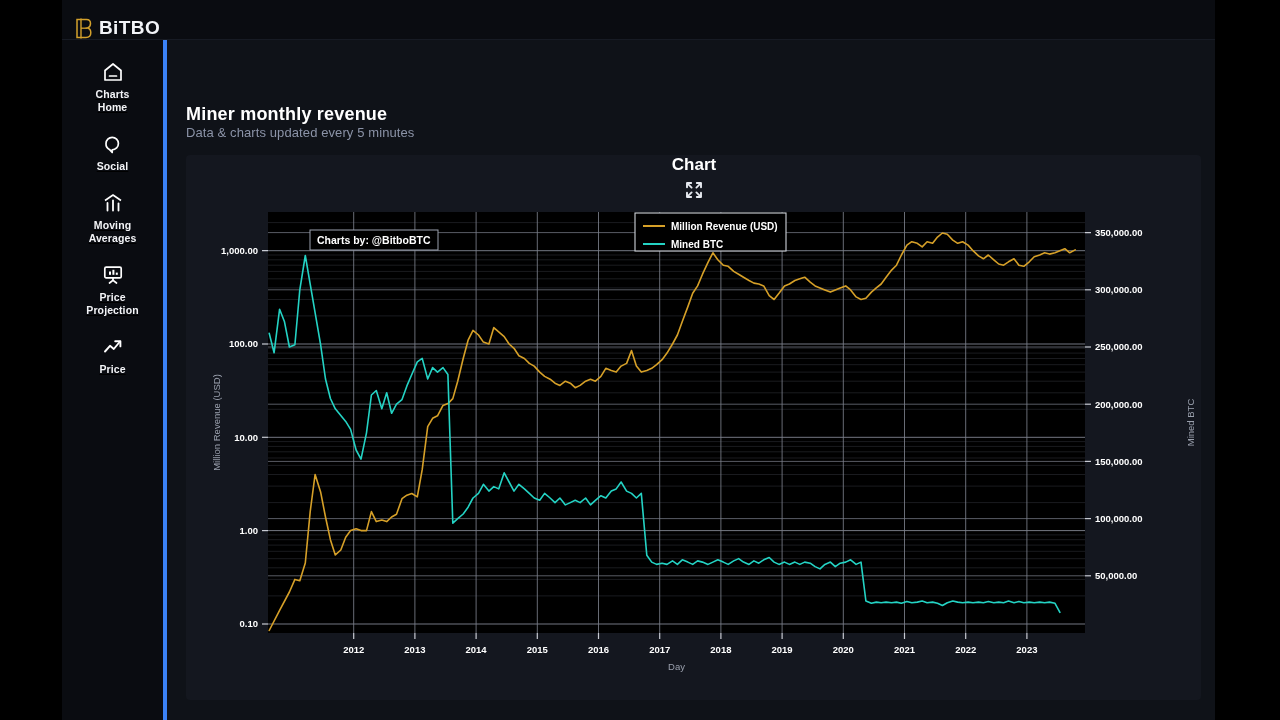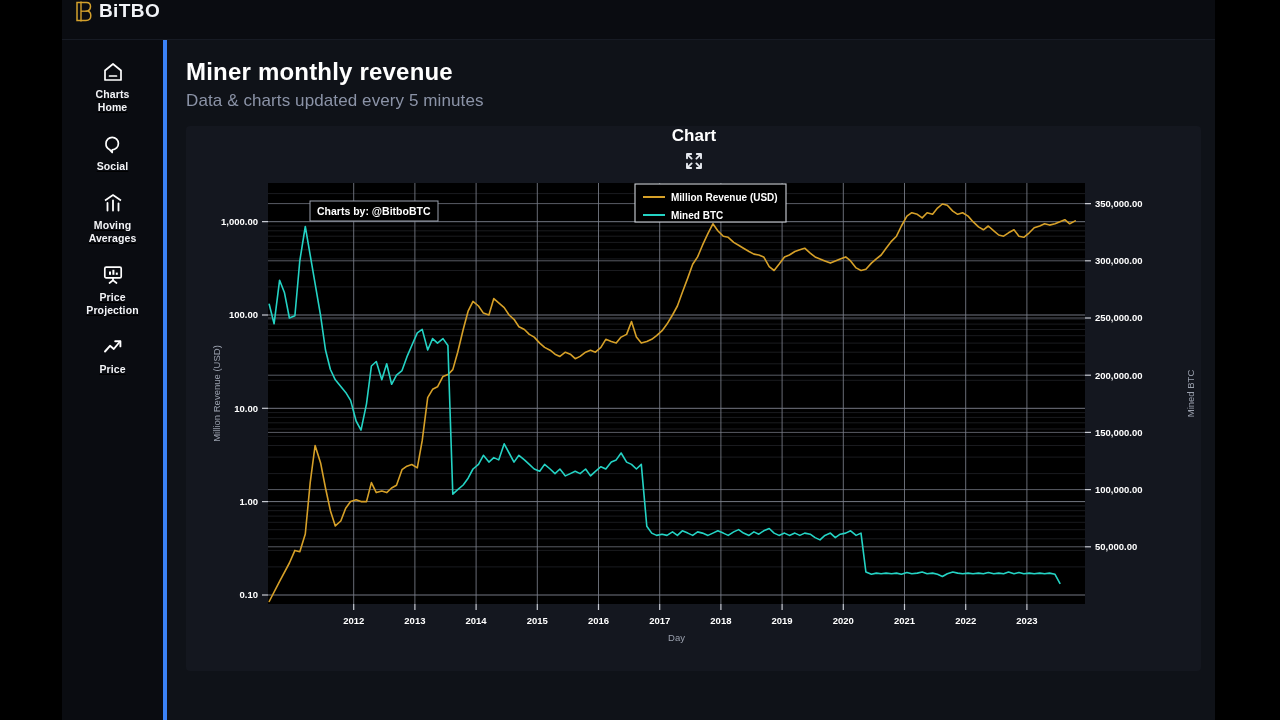--- a/index.html
+++ b/index.html
@@ -10,21 +10,21 @@
 
   
   #app {
     position:absolute; left:62px; top:0; width:1153px; height:720px;
     background:#0f1218; display:flex; flex-direction:column;
   }
 
   
   #topbar {
     height:40px; flex:0 0 40px; background:#0a0c11;
-    display:flex; align-items:flex-start; padding-left:13px;
+    display:flex; align-items:flex-end; padding-left:13px;
     border-bottom:1px solid #171b24;
   }
   .logo-wrap { display:flex; align-items:center; gap:7px; }
   .logo-mark { width:17px; height:21px; }
   .logo-text {
     font-size:19px; font-weight:bold; color:#f2f4f8;
     letter-spacing:.4px;
   }
 
   #body-row { flex:1; display:flex; min-height:0; }
@@ -41,24 +41,24 @@
   }
   .nav-ico { width:22px; height:22px; display:block; color:#fff; }
   .nav-lbl {
     font-size:10.5px; line-height:13px; color:#f3f4f7;
     text-align:center; font-weight:600; letter-spacing:.1px;
   }
 
   
   #main { flex:1; min-width:0; background:#0f1218; padding:18px 14px 0 19px; }
   #page-title {
-    font-size:24px; font-weight:bold; color:#fff; letter-spacing:.2px;
+    font-size:18px; font-weight:bold; color:#fff; letter-spacing:.2px;margin-top:46px;
   }
   #page-sub {
-    font-size:17px; color:#8b93a7; margin-top:5px; letter-spacing:.1px;
+    font-size:13px; color:#8b93a7; letter-spacing:.1px;
   }
 
   
   #card {
     margin-top:15px; background:#14171f; border-radius:4px;
     height:545px; position:relative; overflow:hidden;
   }
   #card-head {
     height:45px; display:flex; align-items:center;
     justify-content:space-between; padding:0 20px 0 21px;flex-direction:column;

